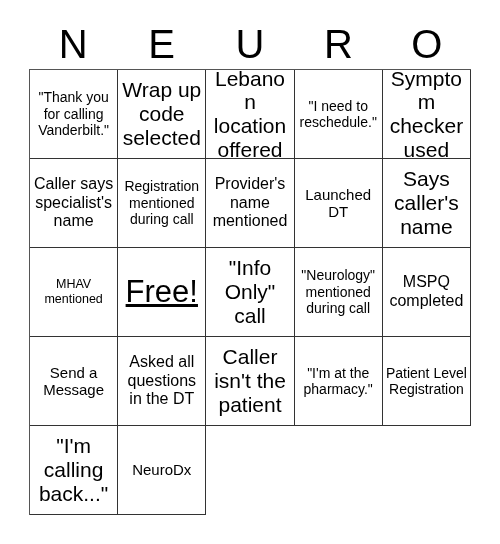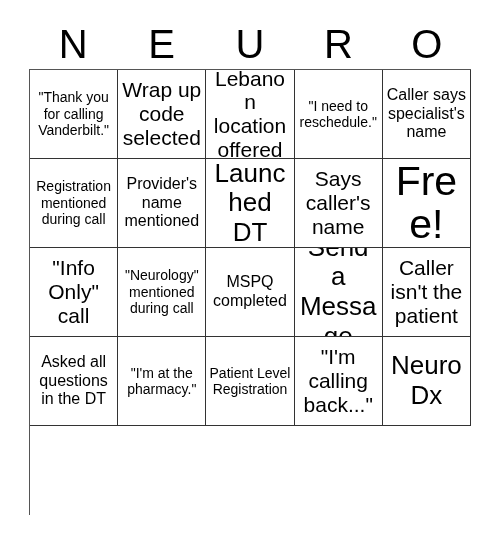--- a/index.html
+++ b/index.html
@@ -81,23 +81,23 @@
     color: #000000;
     line-height: 1.16;
     word-wrap: break-word;
     hyphens: none;
   }
 
   
   .sz-xs .cell-text { font-size: 12.5px; line-height: 1.18; }
   .sz-sm .cell-text { font-size: 14px;   line-height: 1.17; }
   .sz-md .cell-text { font-size: 16px;   line-height: 1.16; }
-  .sz-lg .cell-text { font-size: 26px;   line-height: 1.14; }
+  .sz-lg .cell-text { font-size: 15px;   line-height: 1.14; }
   .sz-xl .cell-text { font-size: 21px;   line-height: 1.13; }
-  .sz-free .cell-text { font-size: 41px; line-height: 1.05; }
+  .sz-free .cell-text { font-size: 31px; line-height: 1.05; text-decoration: underline; }
 </style>
 </head>
 <body>
 
 <div id="bingo-card">
 
   <div id="header-row">
     <div class="header-letter">N</div>
     <div class="header-letter">E</div>
     <div class="header-letter">U</div>
@@ -111,55 +111,61 @@
       </div>
       <div class="bingo-cell sz-xl">
         <span class="cell-text">Wrap up code selected</span>
       </div>
       <div class="bingo-cell sz-xl">
         <span class="cell-text">Lebanon location offered</span>
       </div>
       <div class="bingo-cell sz-sm">
         <span class="cell-text">"I need to reschedule."</span>
       </div>
+      <div class="bingo-cell sz-xl">
+        <span class="cell-text">Symptom checker used</span>
+      </div>
       <div class="bingo-cell sz-md">
         <span class="cell-text">Caller says specialist's name</span>
       </div>
       <div class="bingo-cell sz-sm">
         <span class="cell-text">Registration mentioned during call</span>
       </div>
       <div class="bingo-cell sz-md">
         <span class="cell-text">Provider's name mentioned</span>
       </div>
       <div class="bingo-cell sz-lg">
         <span class="cell-text">Launched DT</span>
       </div>
       <div class="bingo-cell sz-xl">
         <span class="cell-text">Says caller's name</span>
+      </div>
+      <div class="bingo-cell sz-xs">
+        <span class="cell-text">MHAV mentioned</span>
       </div>
       <div class="bingo-cell sz-free">
         <span class="cell-text">Free!</span>
       </div>
       <div class="bingo-cell sz-xl">
         <span class="cell-text">"Info Only" call</span>
       </div>
       <div class="bingo-cell sz-sm">
         <span class="cell-text">"Neurology" mentioned during call</span>
       </div>
       <div class="bingo-cell sz-md">
         <span class="cell-text">MSPQ completed</span>
       </div>
       <div class="bingo-cell sz-lg">
         <span class="cell-text">Send a Message</span>
       </div>
+      <div class="bingo-cell sz-md">
+        <span class="cell-text">Asked all questions in the DT</span>
+      </div>
       <div class="bingo-cell sz-xl">
         <span class="cell-text">Caller isn't the patient</span>
-      </div>
-      <div class="bingo-cell sz-md">
-        <span class="cell-text">Asked all questions in the DT</span>
       </div>
       <div class="bingo-cell sz-sm">
         <span class="cell-text">"I'm at the pharmacy."</span>
       </div>
       <div class="bingo-cell sz-sm">
         <span class="cell-text">Patient Level Registration</span>
       </div>
       <div class="bingo-cell sz-xl">
         <span class="cell-text">"I'm calling back..."</span>
       </div>

